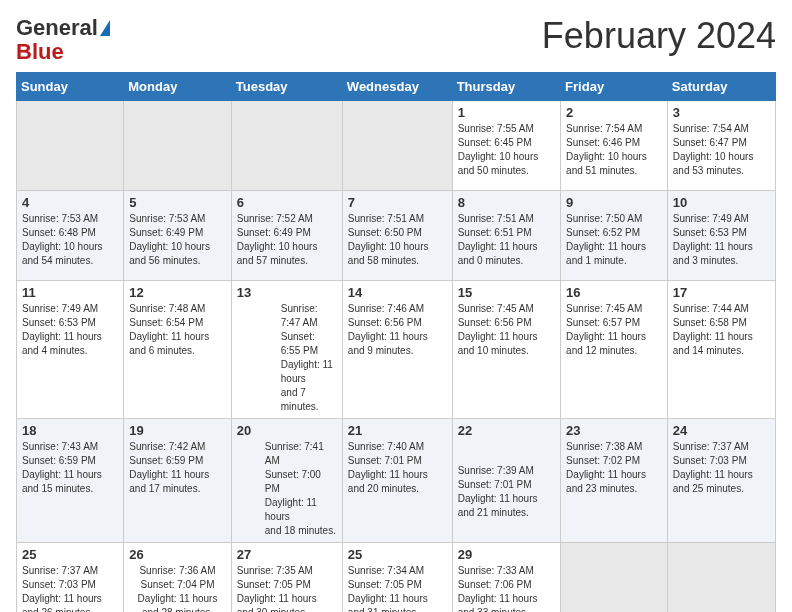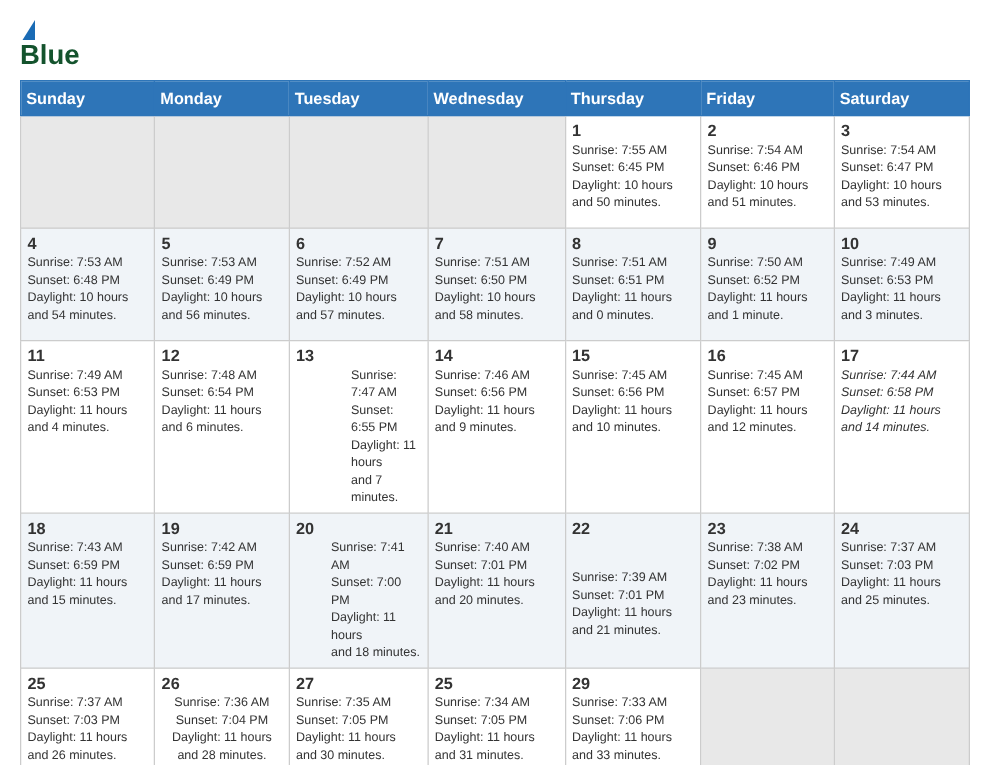--- a/index.html
+++ b/index.html
@@ -94,27 +94,31 @@
     .empty-cell {
       background: #e8e8e8 !important;
     }
   </style>
 </head>
 <body>
 
 <div class="header">
   <div class="logo">
     <div style="display:flex; align-items:center;">
+      <span class="logo-text">
+        <span style="color:#333;">General</span>
+      </span>
       <span class="logo-triangle"></span>
     </div>
     <span class="logo-text">
-      <span class="blue" style="color:#14532d;">Blue</span>
+      <span class="blue" style="color:#b91c1c;">Blue</span>
     </span>
   </div>
   <div class="title-block">
+    <div class="month-title">February 2024</div>
   </div>
 </div>
 
 <table>
   <thead>
     <tr>
     <th>Sunday</th>
         <th>Monday</th>
         <th>Tuesday</th>
         <th>Wednesday</th>
@@ -240,21 +244,21 @@
         </td>
         <td>
           <div class="day-num">16</div>
           <div class="day-info" style="white-space: pre-line;">Sunrise: 7:45 AM
 Sunset: 6:57 PM
 Daylight: 11 hours
 and 12 minutes.</div>
         </td>
         <td>
           <div class="day-num">17</div>
-          <div class="day-info" style="white-space: pre-line; font-style: italic;">Sunrise: 7:44 AM
+          <div class="day-info" style="white-space: pre-line;">Sunrise: 7:44 AM
 Sunset: 6:58 PM
 Daylight: 11 hours
 and 14 minutes.</div>
         </td>
       </tr>
       <tr>
         <td>
           <div class="day-num">18</div>
           <div class="day-info" style="white-space: pre-line;">Sunrise: 7:43 AM
 Sunset: 6:59 PM

